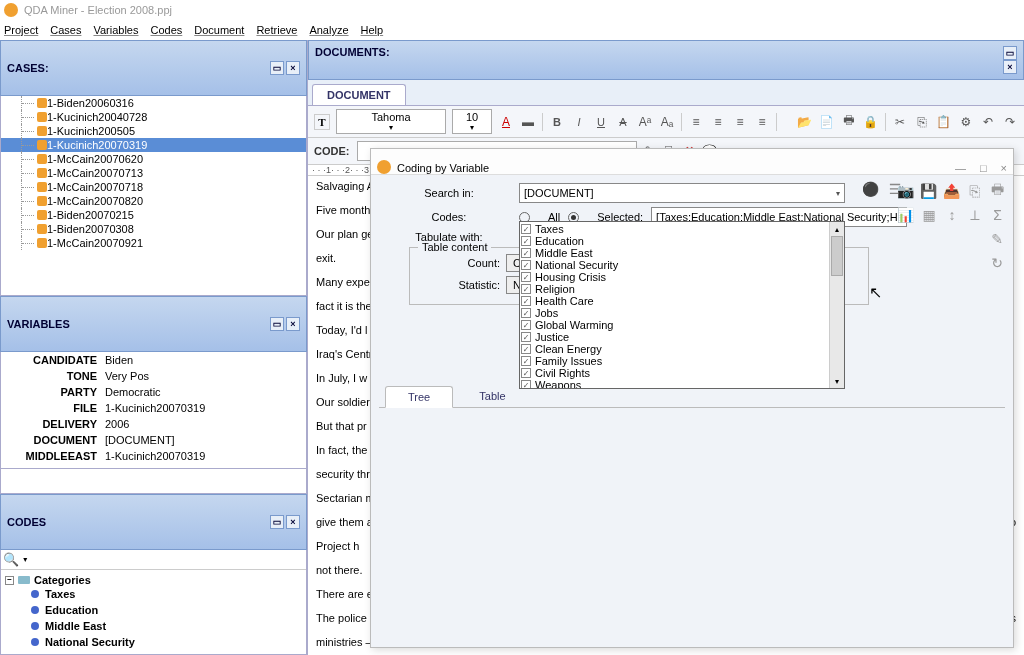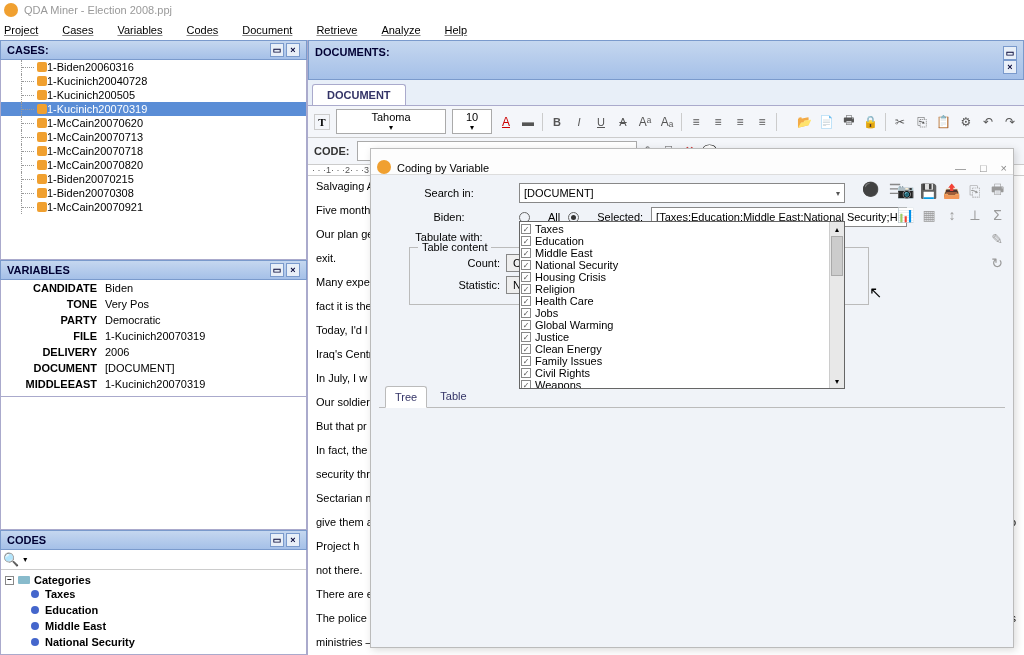--- a/index.html
+++ b/index.html
@@ -1,23 +1,23 @@
 <!DOCTYPE html>
 <html><head>
 <meta charset="utf-8">
 <style>
 * { box-sizing: border-box; margin: 0; padding: 0; font-family: Tahoma, sans-serif; font-size: 11px; }
 body { background: #f0f0f0; width: 1024px; height: 655px; overflow: hidden; position: relative; }
 .titlebar { height: 20px; background: #fff; display: flex; align-items: center; padding: 0 4px; color: #999; }
 .tb-icon { width: 14px; height: 14px; background: #f0a030; border-radius: 50%; margin-right: 6px; }
-.menubar { height: 20px; background: #fff; display: flex; align-items: center; padding: 0 4px; gap: 24px; }
+.menubar { height: 20px; background: #fff; display: flex; align-items: center; padding: 0 4px; gap: 12px; }
 .menubar span { text-decoration: underline; text-decoration-color: #888; cursor: default; }
 .main { display: flex; height: 615px; }
 .leftcol { width: 308px; display: flex; flex-direction: column; border-right: 1px solid #aac; }
-.panel-hdr { background: linear-gradient(#c5d7ef,#a5c0e8); border: 1px solid #7a9acc; padding: 2px 6px; font-weight: bold; color: #003; display: flex; justify-content: space-between; align-items: center; }
+.panel-hdr { background: linear-gradient(#c5d7ef,#a5c0e8); border: 1px solid #7a9acc; padding: 20px 6px; font-weight: bold; color: #003; display: flex; justify-content: space-between; align-items: center; }
 .panel-hdr .pbtns { display: flex; gap: 2px; }
 .pbtn { width: 14px; height: 14px; border: 1px solid #7a9acc; background: #e8eff8; display: flex; align-items: center; justify-content: center; font-size: 9px; }
 .cases-body { flex: 0 0 200px; background: #fff; overflow: auto; border: 1px solid #aac; border-top: none; }
 .case-row { display: flex; align-items: center; height: 14px; padding-left: 20px; }
 .case-row.sel { background: #5a8dd6; color: #fff; }
 .case-dots { width: 16px; border-left: 1px dotted #999; height: 14px; position: relative; }
 .case-dots::after { content: ""; position: absolute; top: 7px; left: 0; width: 12px; border-top: 1px dotted #999; }
 .case-ico { width: 10px; height: 10px; background: #f0a030; border-radius: 2px; }
 .vars-body { background: #fff; border: 1px solid #aac; border-top: none; padding: 2px 0; }
 .var-row { display: flex; height: 16px; }
@@ -76,21 +76,21 @@
 .dl-items { flex: 1; padding: 1px; }
 .dl-item { display: flex; align-items: center; gap: 4px; height: 12px; font-size: 11px; }
 .dl-chk { width: 10px; height: 10px; border: 1px solid #888; display: flex; align-items: center; justify-content: center; font-size: 8px; color: #555; }
 .dl-scroll { width: 15px; background: #e8e8e8; border-left: 1px solid #ccc; position: relative; }
 .dl-scroll .thumb { position: absolute; left: 1px; right: 1px; top: 14px; height: 40px; background: #ccc; border: 1px solid #aaa; }
 .dl-scroll .arr { position: absolute; left: 0; right: 0; height: 14px; display: flex; align-items: center; justify-content: center; font-size: 8px; }
 .dl-scroll .arr.up { top: 0; }
 .dl-scroll .arr.dn { bottom: 0; }
 .cursor { position: absolute; left: 498px; top: 108px; font-size: 16px; color: #000; z-index: 20; }
 .tabrow { border-bottom: 1px solid #bbb; margin-top: 80px; padding-left: 6px; }
-.tabrow .tab { display: inline-block; padding: 4px 9px; color: #336; border: 1px solid transparent; }
+.tabrow .tab { display: inline-block; padding: 4px 22px; color: #336; border: 1px solid transparent; }
 .tabrow .tab.active { background: #fff; border: 1px solid #bbb; border-bottom: 1px solid #fff; border-radius: 3px 3px 0 0; position: relative; top: 1px; }
 .right-tool-col { position: absolute; right: 6px; top: 6px; width: 110px; }
 .rtc-row { display: flex; gap: 4px; margin-bottom: 4px; justify-content: flex-end; }
 .rtc-ico { width: 20px; height: 20px; display: flex; align-items: center; justify-content: center; color: #999; font-size: 14px; }
 </style>
 </head>
 <body>
 
 <div class="titlebar">
   <div class="tb-icon"></div>
@@ -431,21 +431,21 @@
   </div>
   <div class="dlg-body">
     <div class="dlg-row">
       <div class="dlg-lbl">Search in:</div>
       <div class="dlg-inp w1">
         <span>[DOCUMENT]</span>
         <span class="dd">▾</span>
       </div>
     </div>
     <div class="dlg-row">
-      <div class="dlg-lbl">Biden:</div>
+      <div class="dlg-lbl">Codes:</div>
       <div class="radio">
           <span class="rdot"></span>
           <span>All</span>
         </div>
       <div class="radio">
           <span class="rdot on"></span>
           <span>Selected:</span>
         </div>
       <div class="codes-inp" style="width:256px">
         <span style="overflow:hidden;text-overflow:clip">[Taxes;Education;Middle East;National Security;Housing Crisis;Religion;Heal</span>

